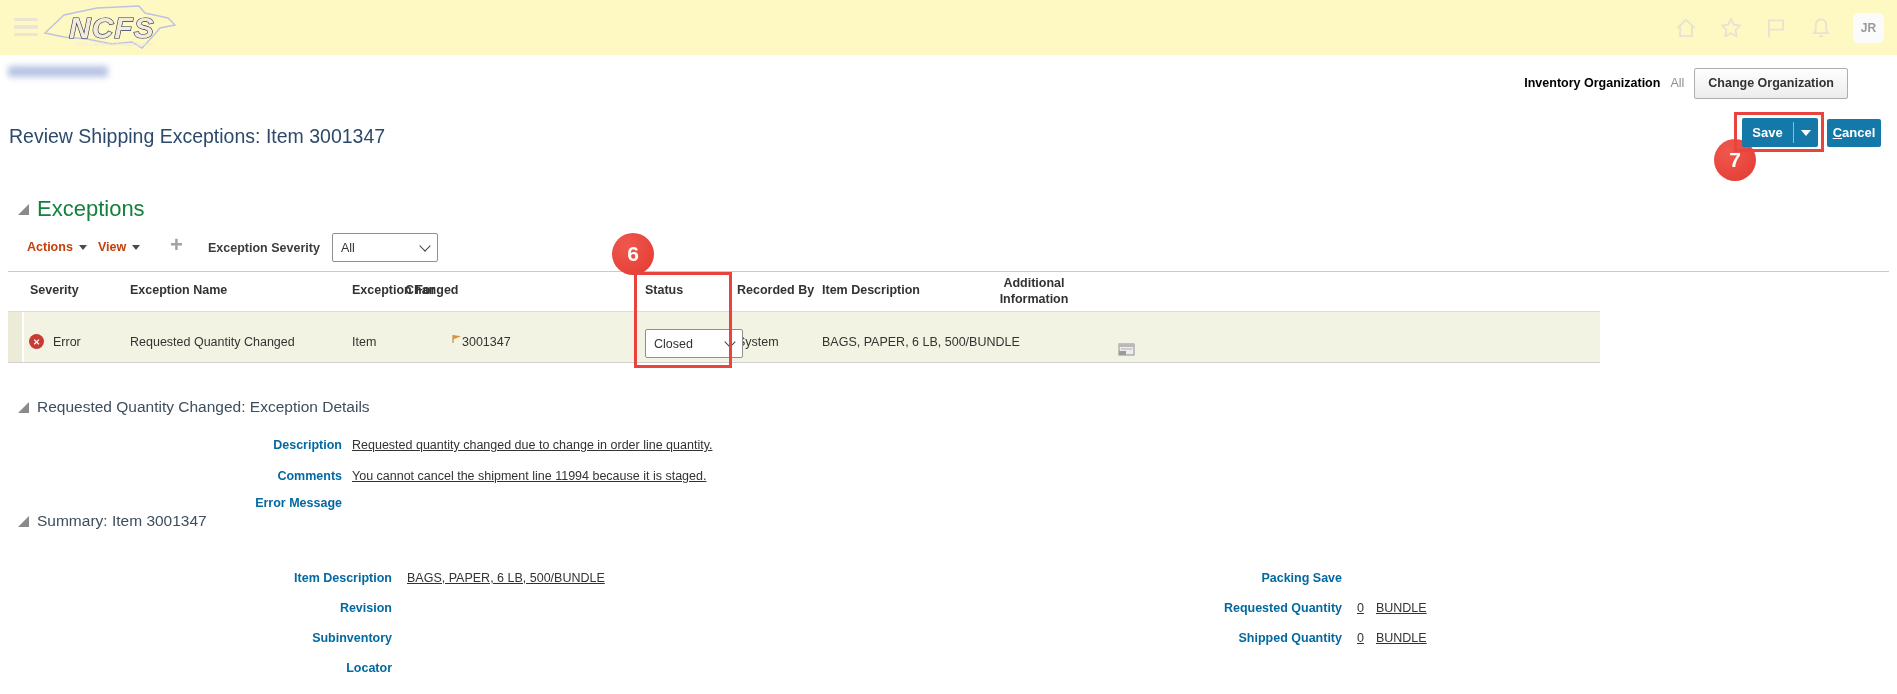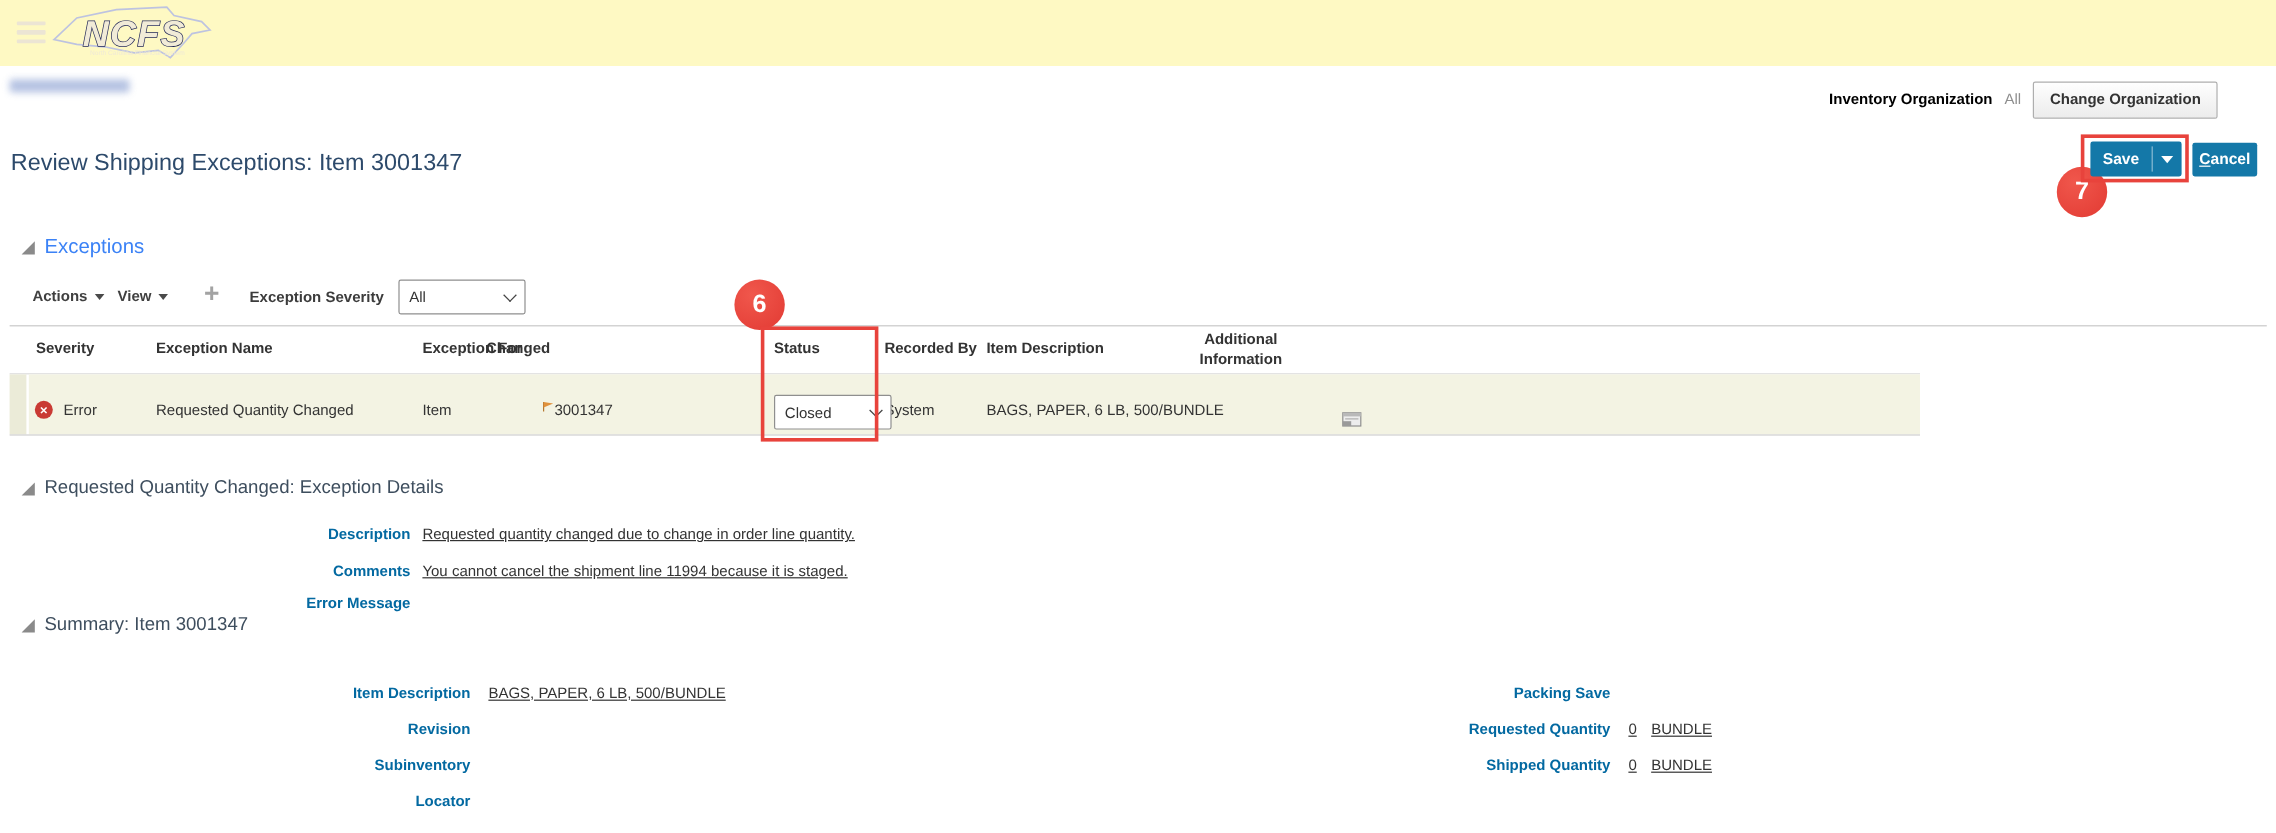--- a/index.html
+++ b/index.html
@@ -47,28 +47,28 @@
   .hl-save{left:1734px;top:112px;width:84px;height:34px;}
   .hl-status{left:634px;top:272px;width:92px;height:90px;}
   .callout{width:42px;height:42px;border-radius:50%;background:radial-gradient(circle at 35% 30%,#f0574c,#e23a33);
     color:#fff;font-weight:bold;font-size:21px;display:flex;align-items:center;justify-content:center;z-index:2;}
   .callout-7{left:1714px;top:139px;}
   .callout-6{left:612px;top:233px;}
 
   
   .section-hd{display:flex;align-items:center;gap:8px;cursor:pointer;}
   .disc-tri{width:0;height:0;border-left:11px solid transparent;border-bottom:11px solid #8a8a8a;}
-  .sec-title-lg{font-size:17px;color:#3b82f6;}
+  .sec-title-lg{font-size:22px;color:#15803d;}
   .sec-title-md{font-size:15.5px;color:#3e4e5e;}
   .hd-exceptions{left:18px;top:196px;}
   .hd-details{left:18px;top:398px;justify-content:space-between;}
   .hd-summary{left:18px;top:512px;}
 
   
-  .menu-btn{display:flex;align-items:center;gap:6px;font-weight:600;color:#404040;cursor:pointer;}
+  .menu-btn{display:flex;align-items:center;gap:6px;font-weight:600;color:#c2410c;cursor:pointer;}
   .tri-down-dark{width:0;height:0;border-left:4.5px solid transparent;border-right:4.5px solid transparent;border-top:5.5px solid #4a4a4a;}
   .tb-actions{left:27px;top:240px;}
   .tb-view{left:98px;top:240px;}
   .tb-plus{left:170px;top:232px;font-size:22px;font-weight:bold;color:#a3a3a3;cursor:pointer;}
   .tb-sevlabel{left:208px;top:241px;font-weight:bold;color:#3c3c3c;}
   .fake-select{background:#fff;border:1px solid #8f8f8f;border-radius:2px;display:flex;align-items:center;
     justify-content:space-between;padding:0 8px;cursor:pointer;color:#333;}
   .chev{width:7px;height:7px;border-right:1.7px solid #444;border-bottom:1.7px solid #444;transform:rotate(45deg);margin-top:-4px;}
   .sel-severity{left:332px;top:233px;width:88px;height:27px;}
   .sel-status{left:645px;top:329px;width:80px;height:27px;z-index:1;}
@@ -110,20 +110,44 @@
     </div>
 
   <div class="abs logo">
     <svg width="140" height="53" viewBox="0 0 140 53">
       <path d="M3,32 L22,14 L55,7 L97,5 L103,12 L126,17 L133,24 L118,27 L112,34 L100,47 L90,41 L70,43 L45,38 L22,36 Z" fill="none" stroke="#b9c0e2" stroke-width="1.4" opacity="0.95"></path>
       <text x="27" y="37" font-size="30" font-style="italic" font-weight="900" letter-spacing="1" fill="#f1ebd7" stroke="#1d2356" stroke-width="1.2" paint-order="stroke">NCFS</text>
       <text x="33" y="45" font-size="5.5" fill="#efe9d6">North Carolina Financial System</text>
     </svg>
   </div>
 
+  <div class="abs topbar-right">
+    <div class="tb-icon">
+      <svg width="26" height="26" viewBox="0 0 24 24" fill="none" stroke="#e9e2d2" stroke-width="1.7">
+        <path d="M4 12 L12 4.5 L20 12 M6.5 10.5 V19.5 H17.5 V10.5"></path>
+      </svg>
+    </div>
+    <div class="tb-icon">
+      <svg width="28" height="28" viewBox="0 0 24 24" fill="none" stroke="#e9e2d2" stroke-width="1.7">
+        <path d="M12 3.5 L14.6 9 L20.5 9.7 L16.2 13.8 L17.3 19.7 L12 16.8 L6.7 19.7 L7.8 13.8 L3.5 9.7 L9.4 9 Z" stroke-linejoin="round"></path>
+      </svg>
+    </div>
+    <div class="tb-icon">
+      <svg width="26" height="26" viewBox="0 0 24 24" fill="none" stroke="#e9e2d2" stroke-width="1.7">
+        <path d="M5.5 4 V20.5 M5.5 5 H18.5 V13.5 H5.5"></path>
+      </svg>
+    </div>
+    <div class="tb-icon">
+      <svg width="26" height="26" viewBox="0 0 24 24" fill="none" stroke="#e9e2d2" stroke-width="1.7">
+        <path d="M12 4 C8.8 4 7.2 6.4 7.2 9.3 V14 L5.5 16.7 H18.5 L16.8 14 V9.3 C16.8 6.4 15.2 4 12 4 Z"></path>
+        <path d="M10.4 19 a1.9 1.9 0 0 0 3.2 0"></path>
+      </svg>
+    </div>
+    <div class="avatar">JR</div>
+  </div>
 </div>
 
 <div class="abs breadcrumb-blur"></div>
 <div class="abs org-row">
   <span class="org-label">Inventory Organization</span>
   <span class="org-value">All</span>
   <div class="btn-gray">Change Organization</div>
 </div>
 
 <h1 class="abs page-title">Review Shipping Exceptions: Item 3001347</h1>

